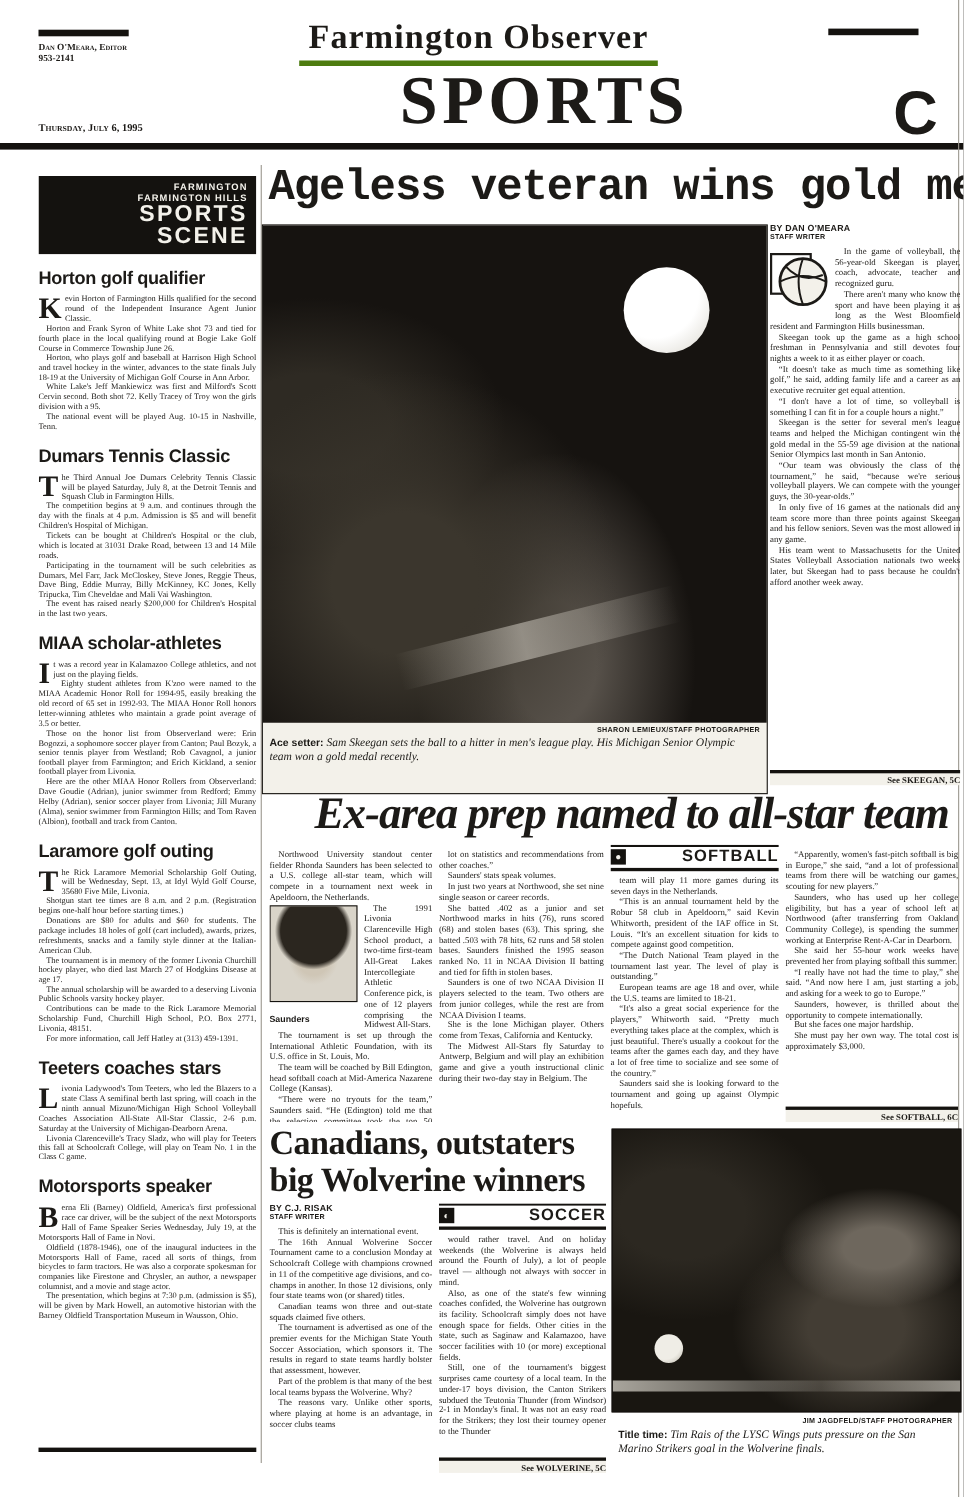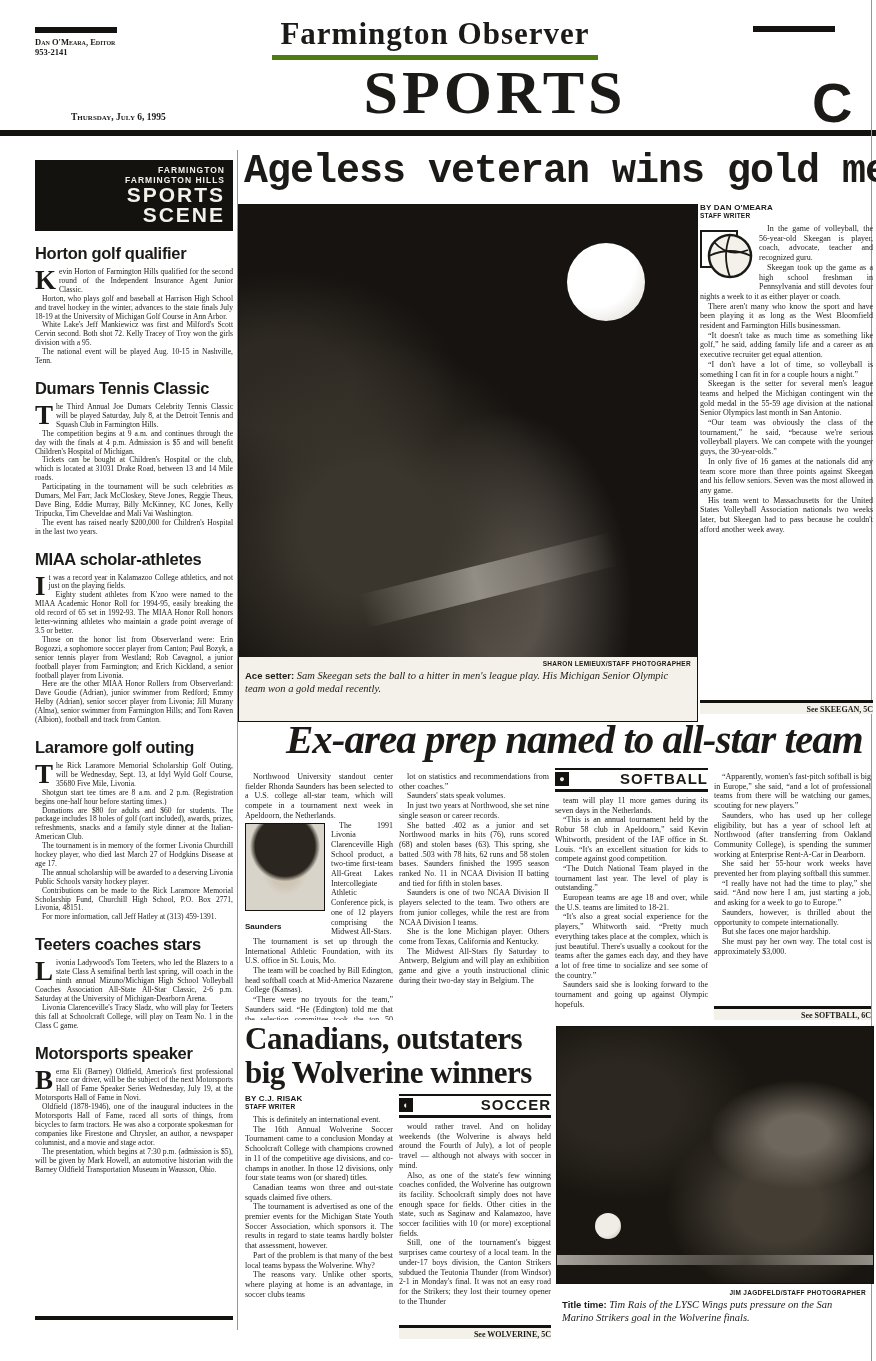--- a/index.html
+++ b/index.html
@@ -6,21 +6,21 @@
   .page{position:relative;width:876px;height:1361px;background:#ffffff;color:#1c1a17;
         font-family:"Liberation Serif",serif;overflow:hidden;margin:0 auto;}
   .abs{position:absolute;}
 
   
   .bar{background:#14120f;height:6px;}
   .editor{font-size:8.5px;font-weight:bold;font-variant:small-caps;line-height:10px;}
   .masthead{font-size:31px;font-weight:bold;text-align:center;letter-spacing:1px;}
   .masthead .mh-inner{display:inline-block;border-bottom:5px solid #4d7c0f;padding:0 8px 3px;}
   .sports-title{font-size:62px;font-weight:bold;letter-spacing:4px;text-align:center;line-height:60px;}
-  .date{font-size:9.5px;font-weight:bold;font-variant:small-caps;margin-left:36px;}
+  .date{font-size:9.5px;font-weight:bold;font-variant:small-caps;}
   .section-letter{font-family:"Liberation Sans",sans-serif;font-size:56px;font-weight:bold;line-height:50px;}
   .header-rule{background:#14120f;height:6px;width:876px;}
   .edge-line{width:1px;background:#9b978e;}
 
   
   .sidebar{left:35px;top:160px;width:198px;height:1154px;overflow:hidden;}
   .sb-badge{background:#14120f;color:#f3f1ea;text-align:right;padding:5px 8px 6px;
             font-family:"Liberation Sans",sans-serif;}
   .sb-badge .b-sm{font-size:8.5px;font-weight:bold;letter-spacing:1px;line-height:10px;}
   .sb-badge .b-lg{font-size:21px;font-weight:bold;letter-spacing:2px;line-height:20px;}
@@ -109,20 +109,21 @@
       <div class="b-sm">FARMINGTON HILLS</div>
       <div class="b-lg">SPORTS</div>
       <div class="b-lg">SCENE</div>
     </div>
 
     <div class="sb-section">
       <h3>Horton golf qualifier</h3>
       <p class="sb-first"><span class="dropcap">K</span><span>evin Horton of Farmington Hills qualified for the second round of the Independent Insurance Agent Junior Classic.</span></p>
       <div>
 
+      <p class="sb-p">Horton and Frank Syron of White Lake shot 73 and tied for fourth place in the local qualifying round at Bogie Lake Golf Course in Commerce Township June 26.</p>
           <p class="sb-p">Horton, who plays golf and baseball at Harrison High School and travel hockey in the winter, advances to the state finals July 18-19 at the University of Michigan Golf Course in Ann Arbor.</p>
           <p class="sb-p">White Lake's Jeff Mankiewicz was first and Milford's Scott Cervin second. Both shot 72. Kelly Tracey of Troy won the girls division with a 95.</p>
           <p class="sb-p">The national event will be played Aug. 10-15 in Nashville, Tenn.</p>
         </div>
     </div>
 
     <div class="sb-section">
       <h3>Dumars Tennis Classic</h3>
       <p class="sb-first"><span class="dropcap">T</span><span>he Third Annual Joe Dumars Celebrity Tennis Classic will be played Saturday, July 8, at the Detroit Tennis and Squash Club in Farmington Hills.</span></p>
       <div>
@@ -205,22 +206,22 @@
           <rect x="1" y="5" width="36" height="36" fill="none" stroke="#1c1a17" stroke-width="2"></rect>
           <circle cx="30" cy="30" r="21" fill="#f3f1ea" stroke="#1c1a17" stroke-width="2.5"></circle>
           <path d="M9 30 Q30 20 51 30" fill="none" stroke="#1c1a17" stroke-width="1.8"></path>
           <path d="M30 9 Q22 30 30 51" fill="none" stroke="#1c1a17" stroke-width="1.8"></path>
           <path d="M14 16 Q28 32 48 24" fill="none" stroke="#1c1a17" stroke-width="1.8"></path>
         </svg>
       </span>
       <div>
 
           <p class="art-p">In the game of volleyball, the 56-year-old Skeegan is player, coach, advocate, teacher and recognized guru.</p>
+          <p class="art-p">There aren't many who know the sport and have been playing it as long as the West Bloomfield resident and Farmington Hills businessman.</p>
           <p class="art-p">Skeegan took up the game as a high school freshman in Pennsylvania and still devotes four nights a week to it as either player or coach.</p>
-          <p class="art-p">There aren't many who know the sport and have been playing it as long as the West Bloomfield resident and Farmington Hills businessman.</p>
           <p class="art-p">“It doesn't take as much time as something like golf,” he said, adding family life and a career as an executive recruiter get equal attention.</p>
           <p class="art-p">“I don't have a lot of time, so volleyball is something I can fit in for a couple hours a night.”</p>
           <p class="art-p">Skeegan is the setter for several men's league teams and helped the Michigan contingent win the gold medal in the 55-59 age division at the national Senior Olympics last month in San Antonio.</p>
           <p class="art-p">“Our team was obviously the class of the tournament,” he said, “because we're serious volleyball players. We can compete with the younger guys, the 30-year-olds.”</p>
           <p class="art-p">In only five of 16 games at the nationals did any team score more than three points against Skeegan and his fellow seniors. Seven was the most allowed in any game.</p>
           <p class="art-p">His team went to Massachusetts for the United States Volleyball Association nationals two weeks later, but Skeegan had to pass because he couldn't afford another week away.</p>
         </div>
     </div>
     <div class="jump">See SKEEGAN, 5C</div>
   </div>

